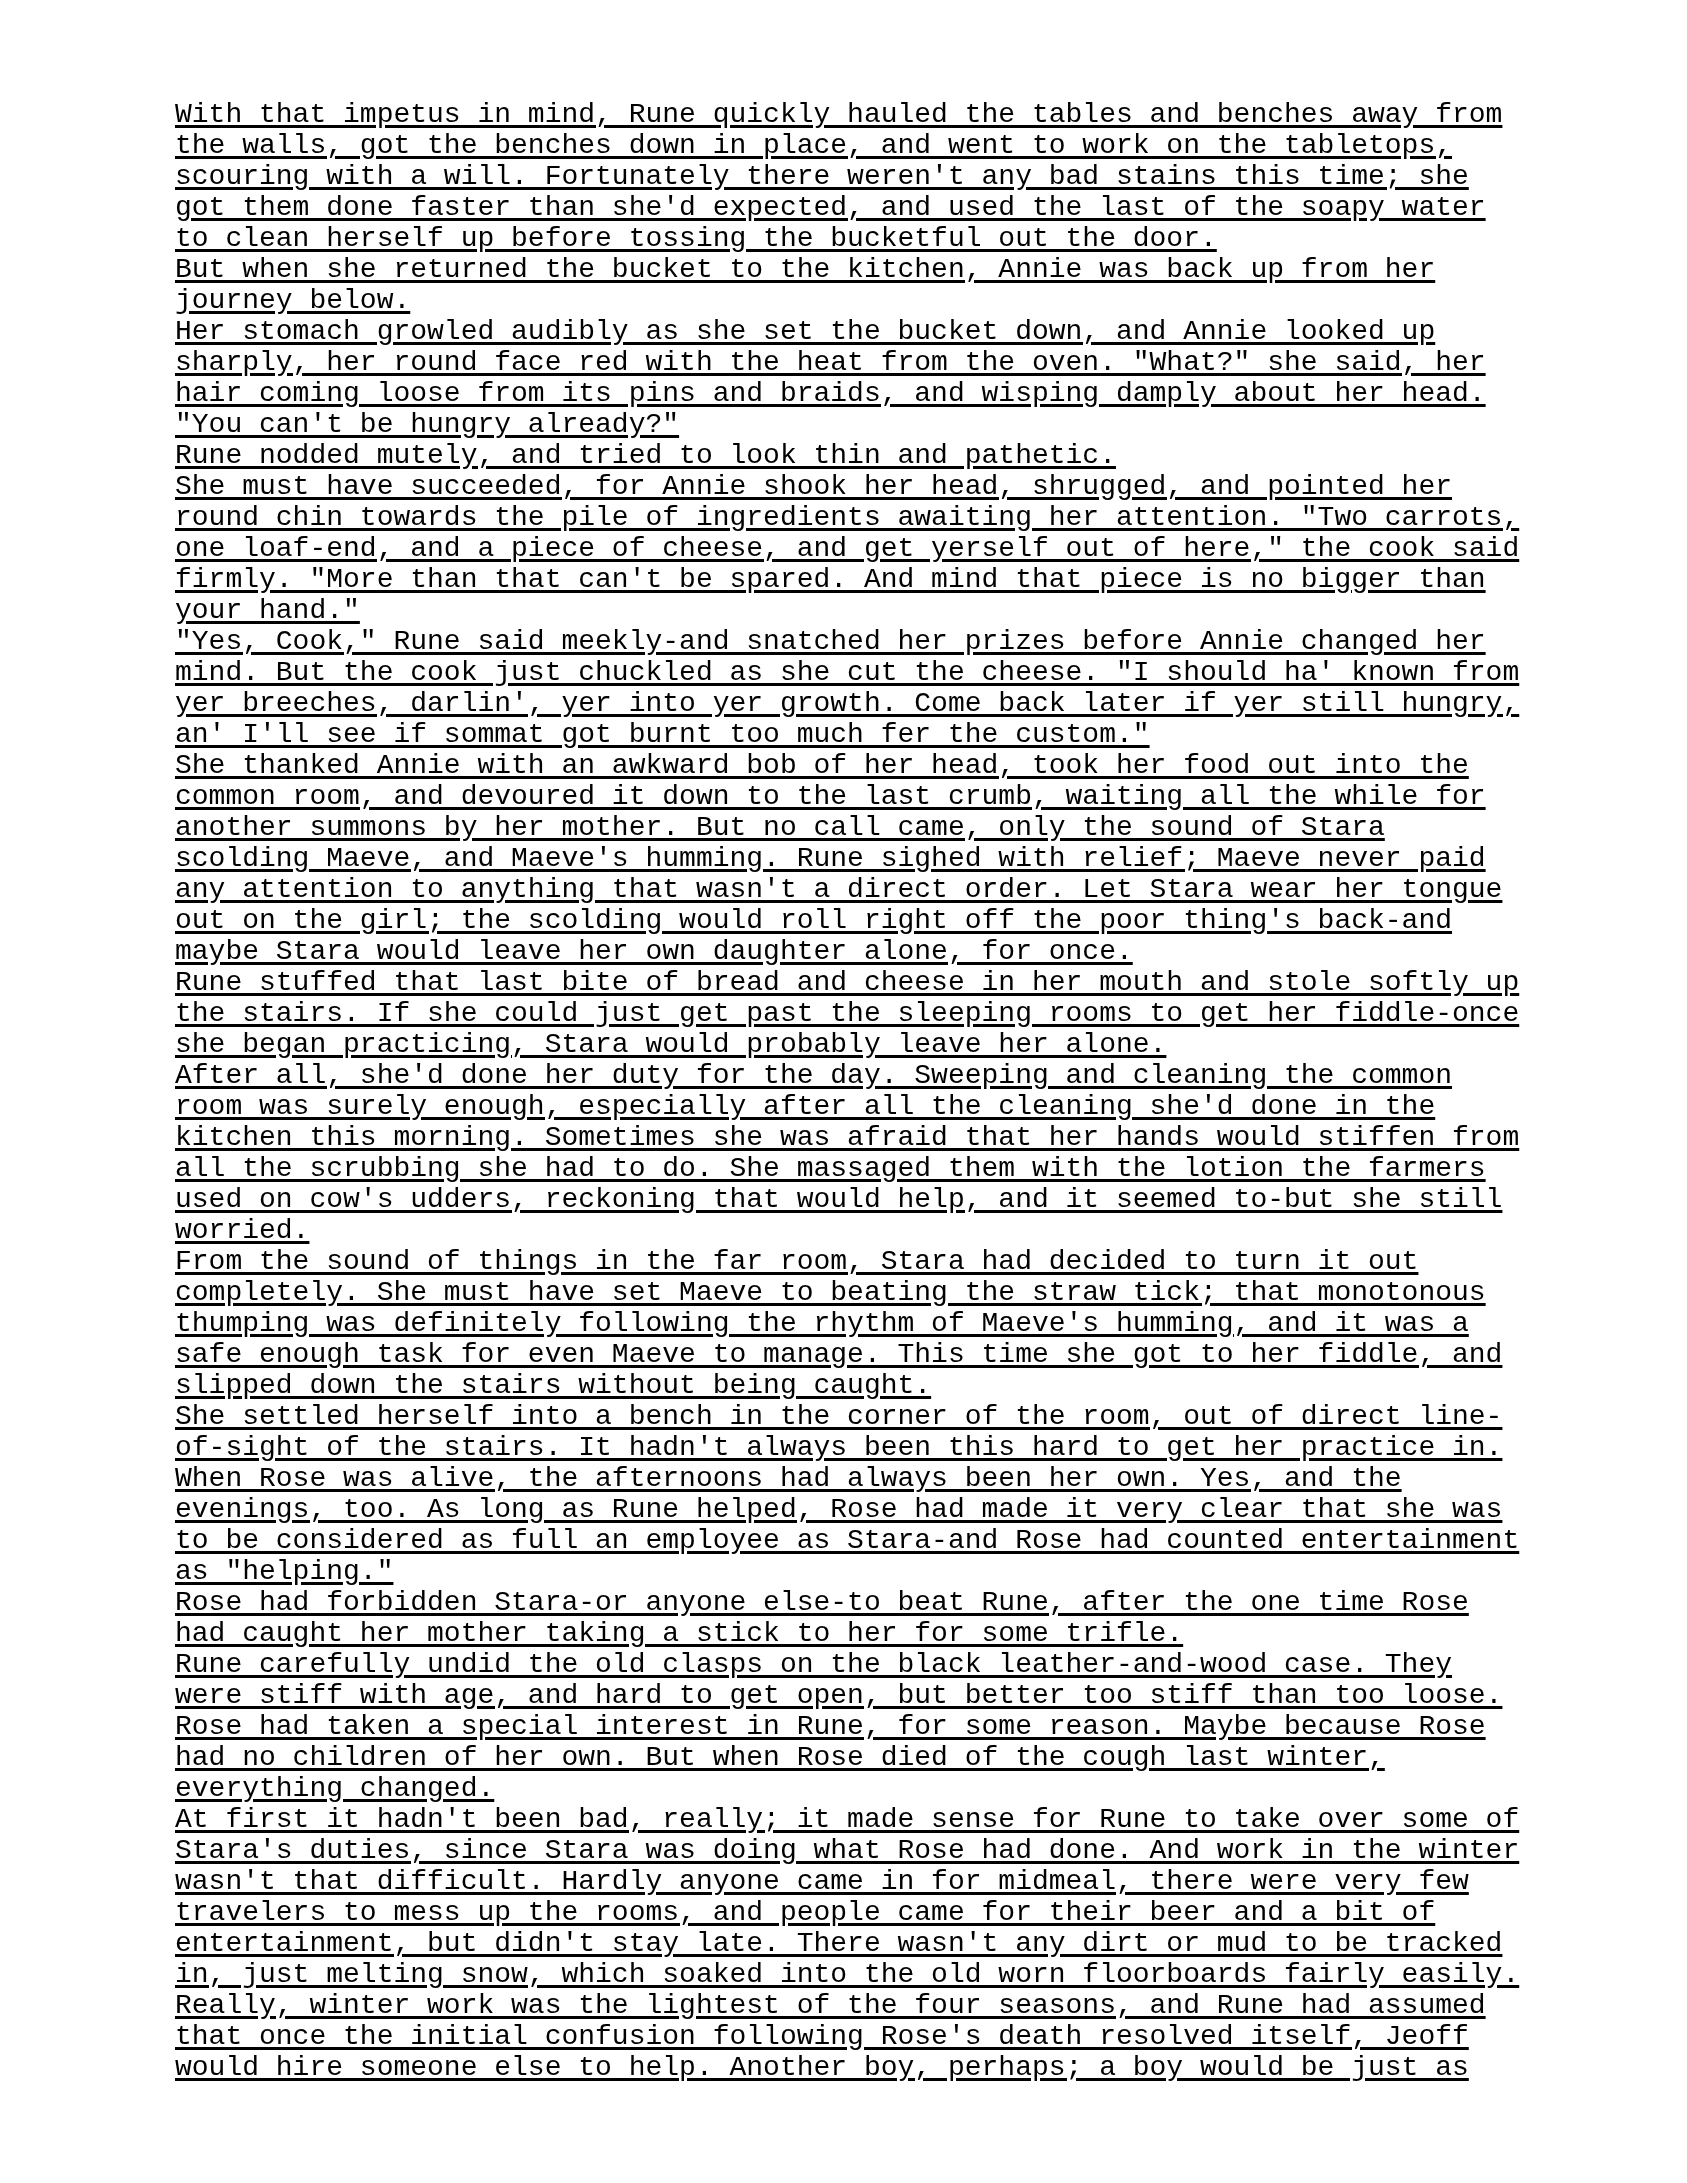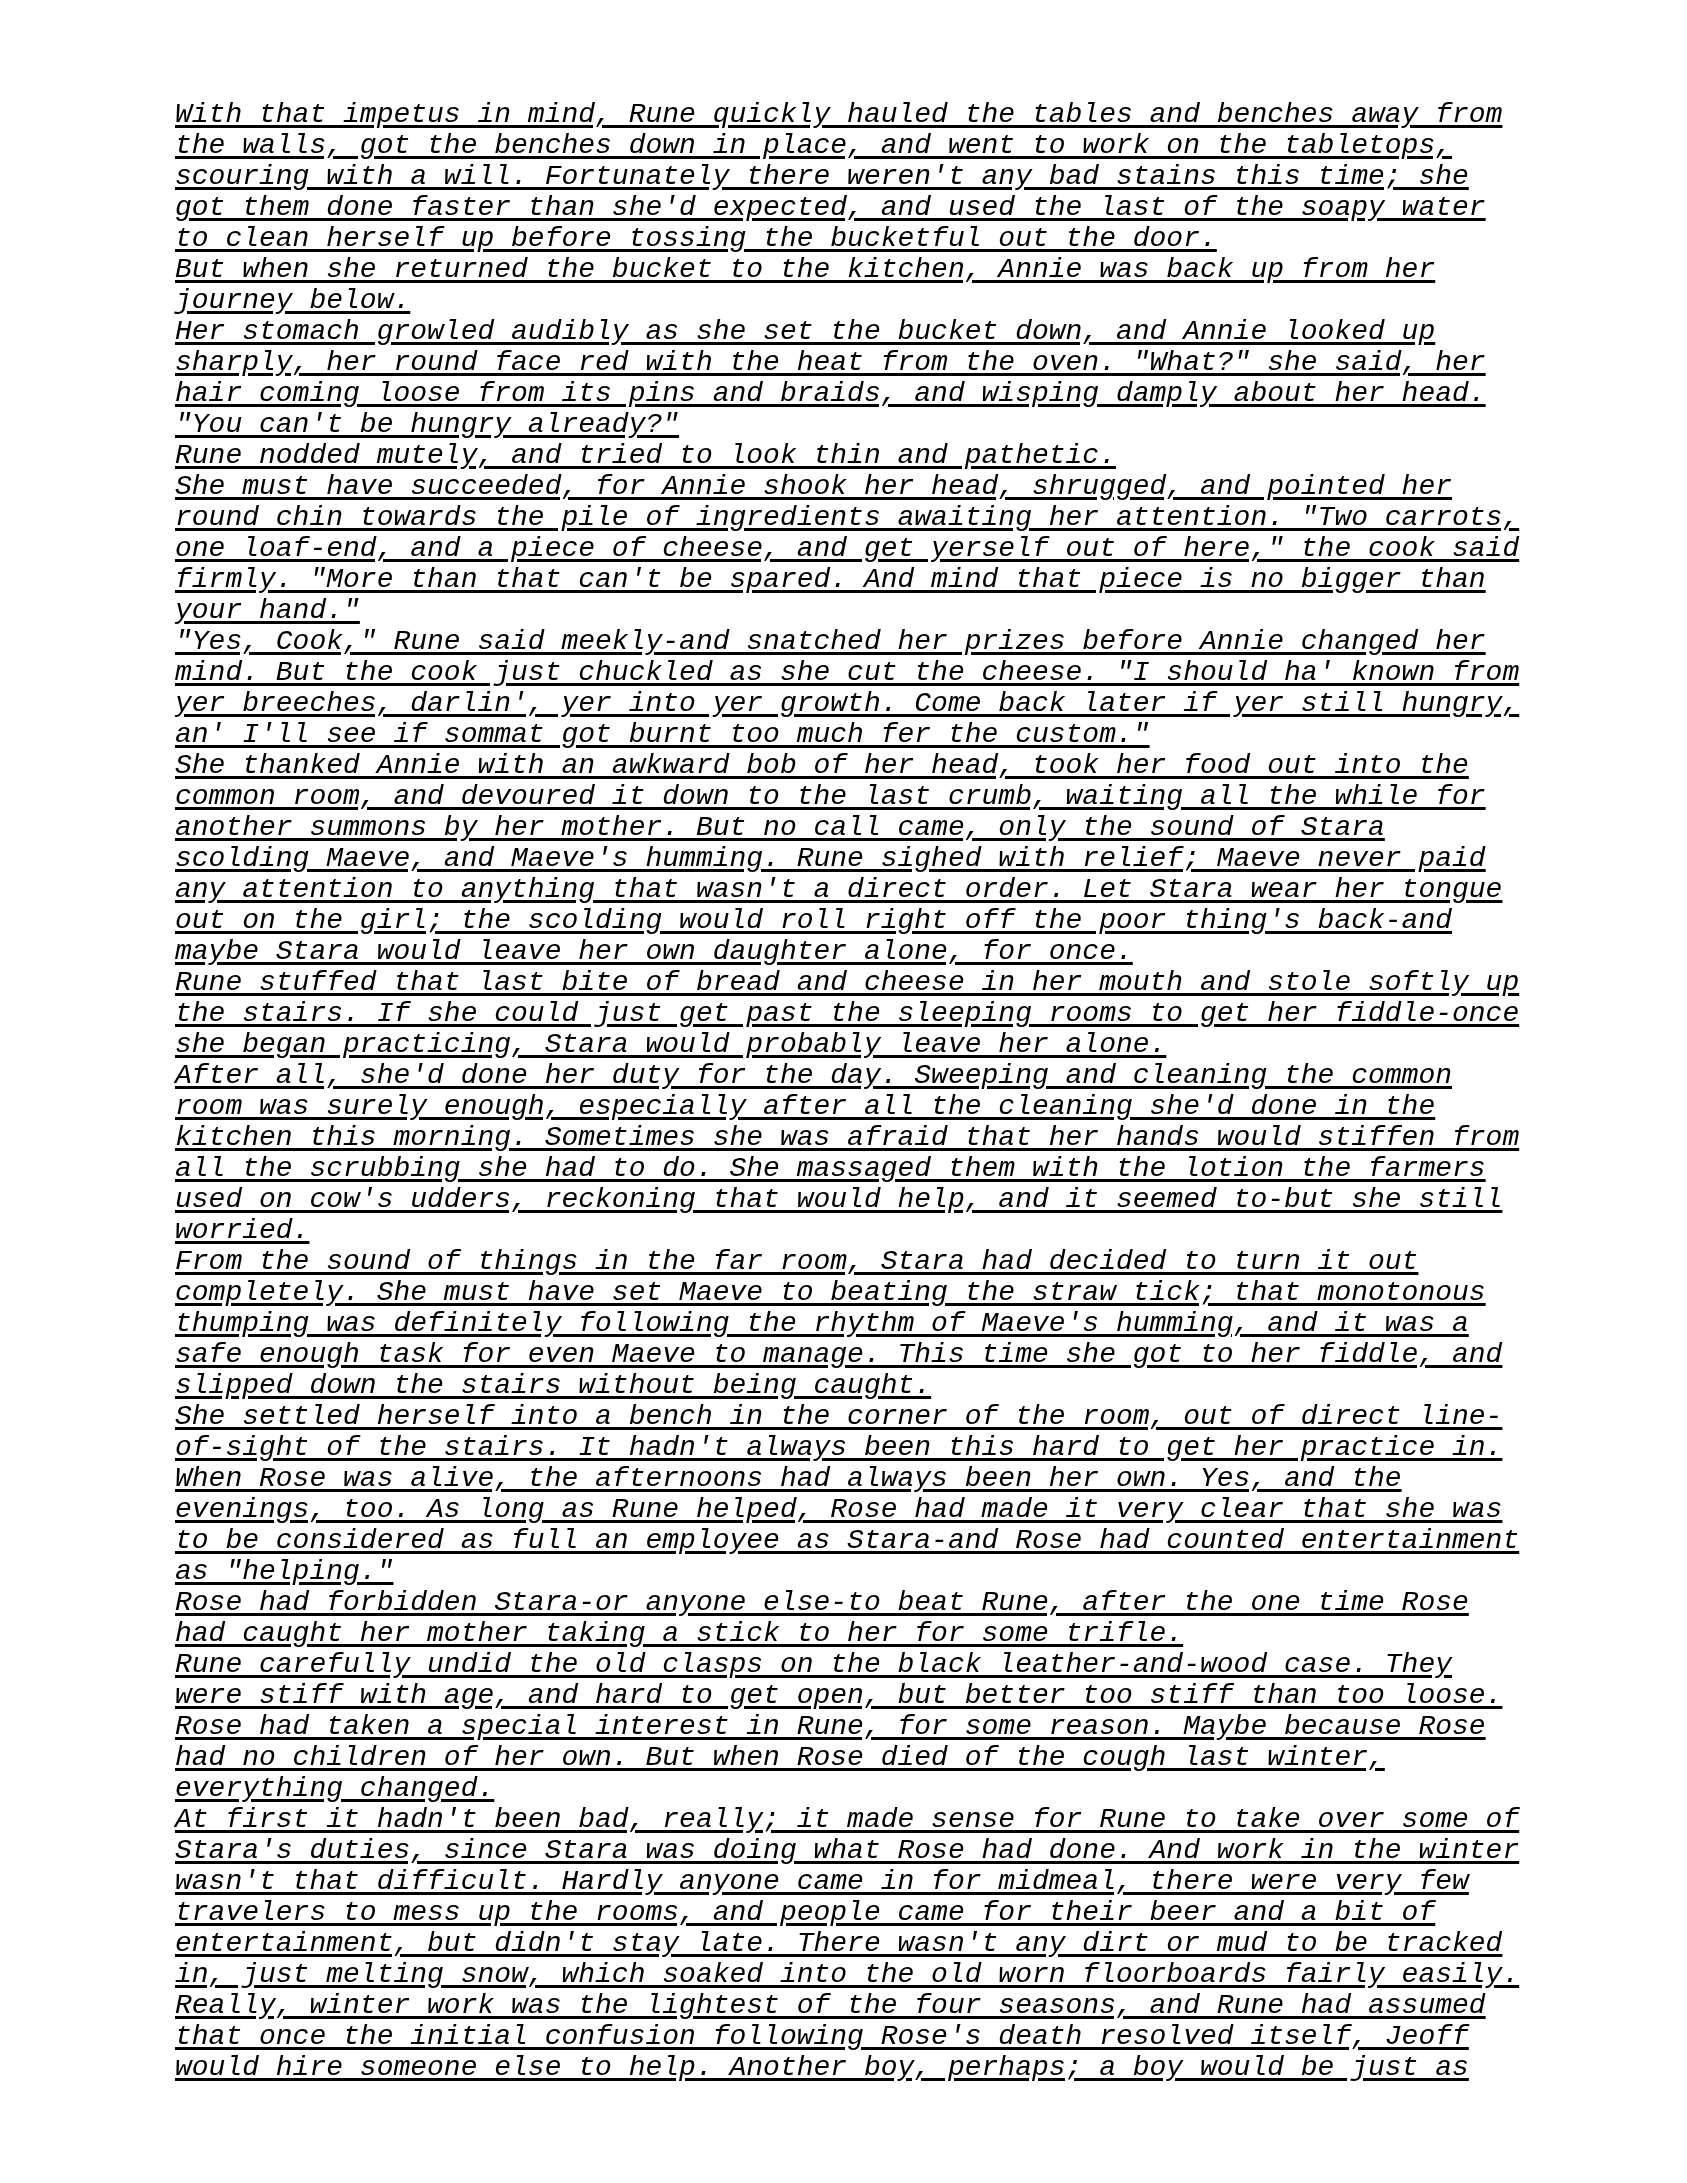--- a/index.html
+++ b/index.html
@@ -6,21 +6,20 @@
     margin: 0;
     padding: 0;
     background: #ffffff;
   }
   .page {
     position: relative;
     width: 1687px;
     height: 2183px;
     background: #ffffff;
     overflow: hidden;
-    font-style: italic;
   }
   .text-block {
     position: absolute;
     left: 175px;
     top: 99px;
     width: 1363px;
     font-family: "Liberation Mono", "DejaVu Sans Mono", monospace;
     font-size: 28px;
     line-height: 31px;
     color: #000000;

